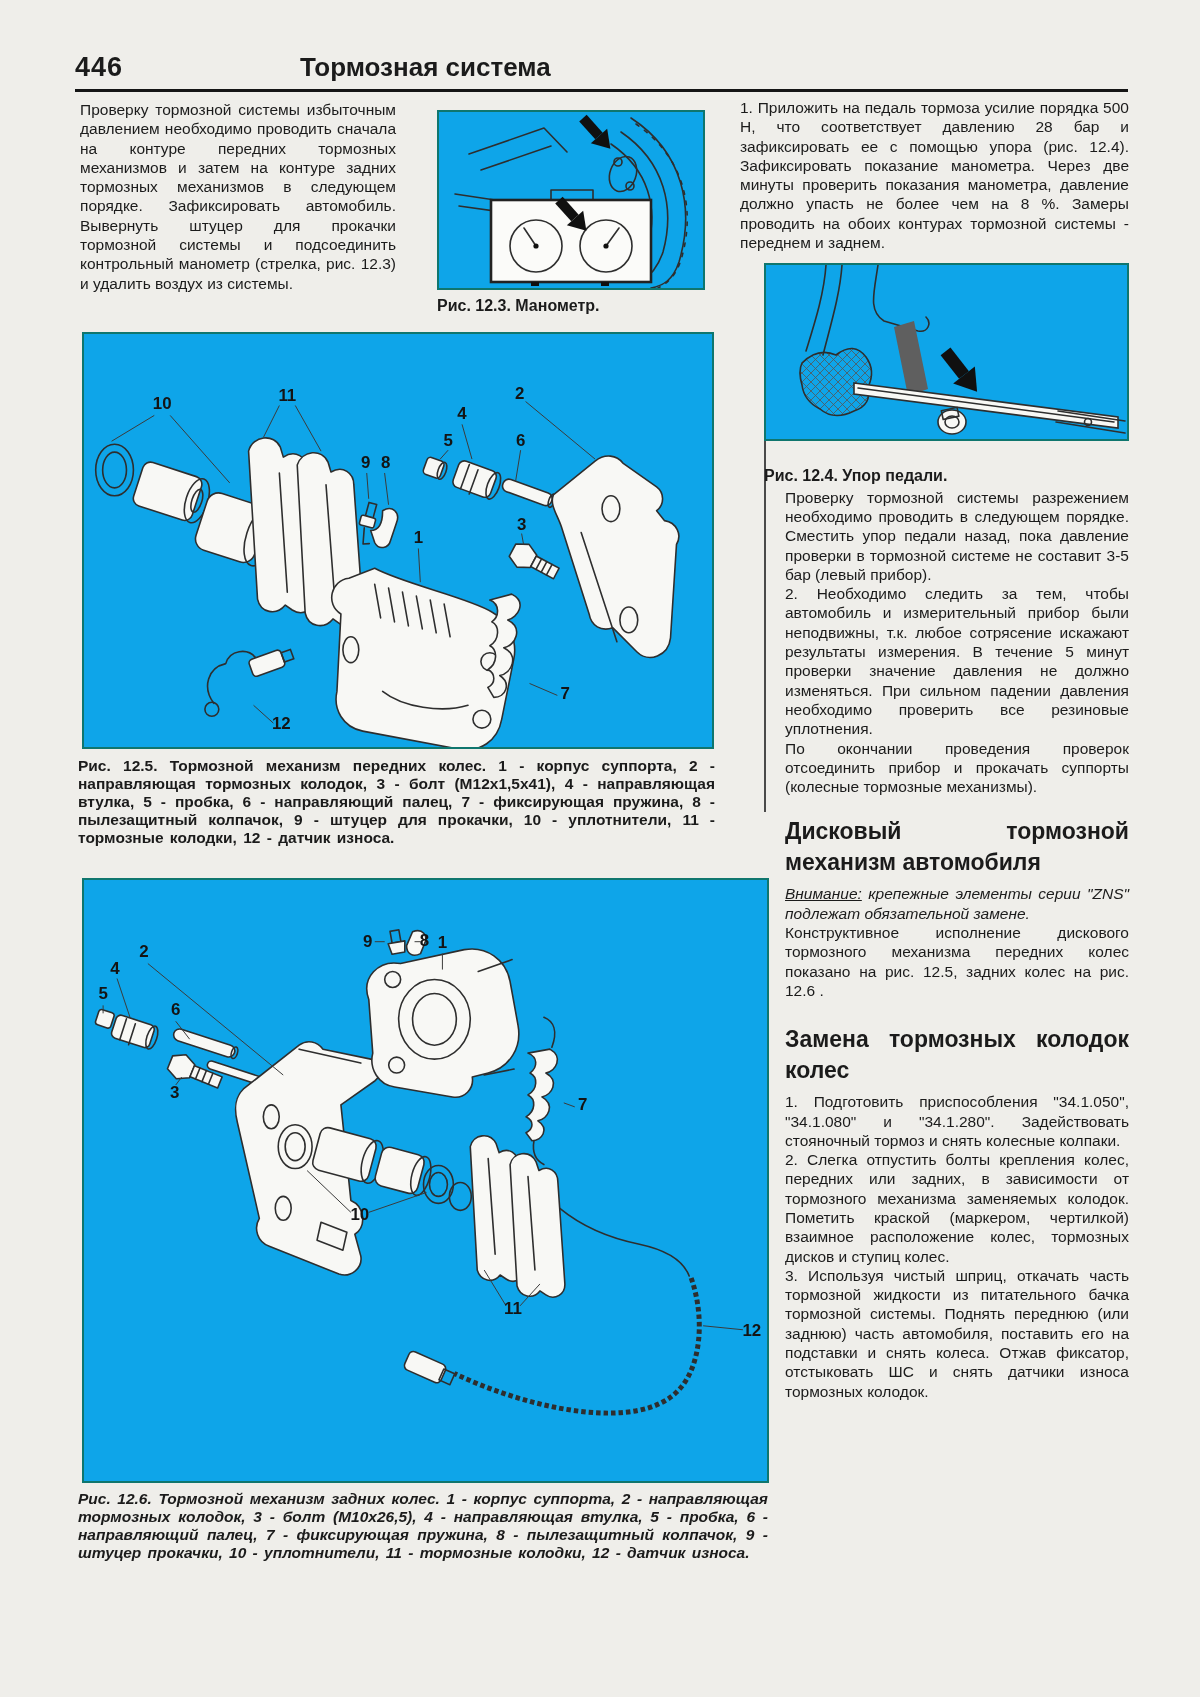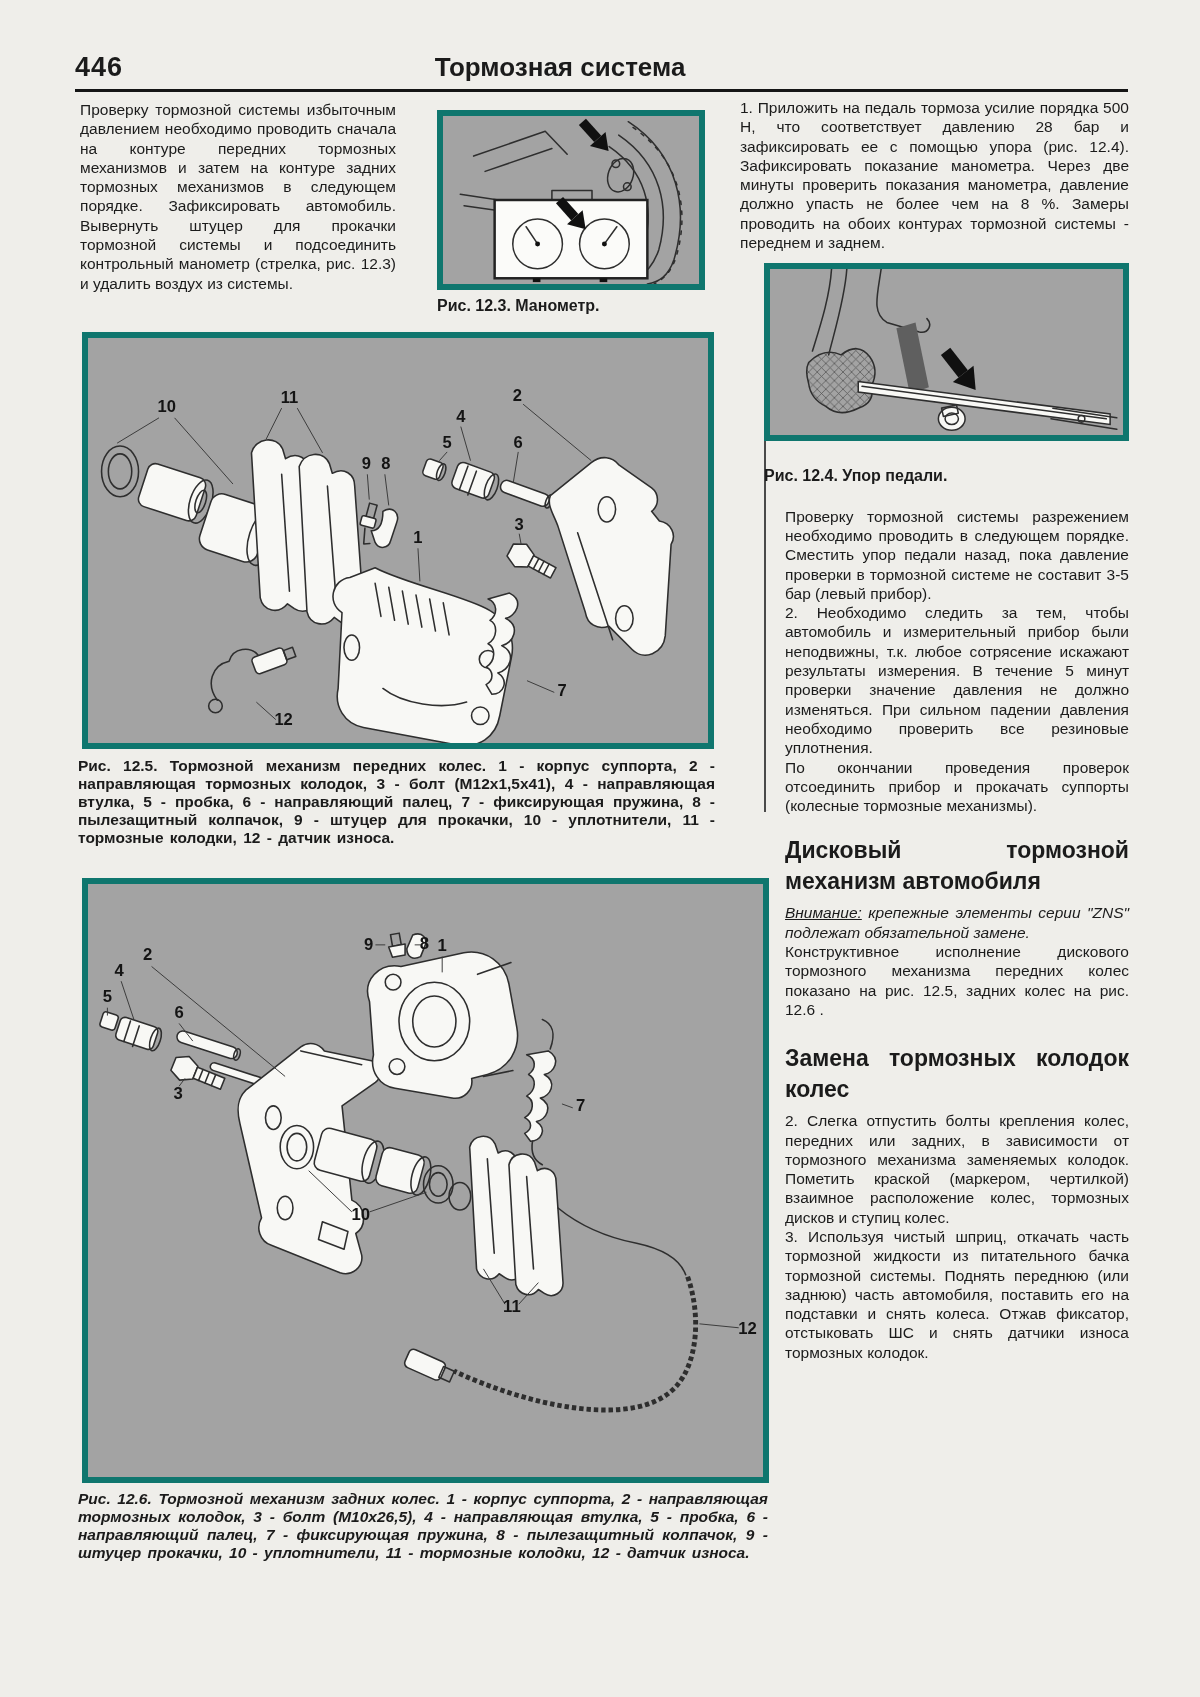--- a/index.html
+++ b/index.html
@@ -6,36 +6,36 @@
   body{
     width:1200px;height:1697px;position:relative;
     background:#efeeea;
     font-family:"Liberation Sans", sans-serif;
     color:#1b1b1b;
     -webkit-font-smoothing:antialiased;
   }
   .abs{position:absolute;}
   
   .page-num{left:75px;top:52px;font-size:27px;font-weight:bold;letter-spacing:1px;}
-  .page-title{left:300px;top:52px;width:520px;text-align:center;font-size:26px;font-weight:bold;}
+  .page-title{left:300px;top:52px;width:520px;text-align:left;font-size:26px;font-weight:bold;}
   .head-rule{left:75px;top:89px;width:1053px;height:3px;background:#151515;}
   
   .txt{font-size:15.5px;line-height:19.3px;text-align:justify;}
   .txt p{margin:0;}
   .left-col{left:80px;top:100px;width:316px;}
   .right-col{left:740px;top:98px;width:389px;}
   .rc-rest{margin-left:24px;}
   .rc-ind{margin-left:21px;}
   .figcap-sm{font-weight:bold;font-size:16px;}
   .figcap-big{font-weight:bold;font-size:15.5px;line-height:18px;text-align:justify;word-spacing:2px;}
   .sec-head{font-size:23px;font-weight:bold;line-height:31px;margin:20px 0 6px 0;}
   .note{font-style:italic;}
   .note .nl{text-decoration:underline;}
   
-  .figbox{background:#a3a3a3;border:6px solid #0f766e;box-sizing:border-box;}
+  .figbox{background:#0ea5e9;border:2px solid #0f766e;box-sizing:border-box;}
   .fig123{left:437px;top:110px;width:268px;height:180px;}
   .cap123{left:437px;top:297px;width:280px;}
   .fig124{width:365px;height:178px;margin-top:11px;}
   .fig125{left:82px;top:332px;width:632px;height:417px;}
   .cap125{left:78px;top:757px;width:637px;}
   .fig126{left:82px;top:878px;width:687px;height:605px;}
   .cap126{left:78px;top:1490px;width:690px;font-style:italic;}
   .vrule{left:764px;top:300px;width:2px;height:512px;background:#4a4a4a;}
   svg{display:block;width:100%;height:100%;}
   .ln{stroke:#2e2e2e;fill:none;stroke-width:1.6;stroke-linecap:round;stroke-linejoin:round;}
@@ -118,28 +118,29 @@
         <path class="ln" d="M 292 146 L 359 156 M 290 157 L 359 168"></path>
         <circle class="ln" cx="322" cy="157" r="3.5"></circle>
 
         <ellipse class="ln fillw" cx="186" cy="157" rx="14" ry="12"></ellipse>
         <ellipse class="ln" cx="186" cy="157" rx="7" ry="6"></ellipse>
         <rect class="ln" x="176" y="144" width="16" height="9" transform="rotate(-12 184 148)"></rect>
         <use href="#arrow" transform="translate(198,110) rotate(52) scale(1.25)"></use>
       </svg>
     </div>
     <p class="figcap-sm rc-ind" style="margin-top:25px;">Рис. 12.4. Упор педали.</p>
-    <div class="rc-ind" style="margin-top:21px;">
+    <div class="rc-ind" style="margin-top:2px;">
       <p>Проверку тормозной системы разрежением необходимо проводить в следующем порядке. Сместить упор педали назад, пока давление проверки в тормозной системе не составит 3-5 бар (левый прибор).</p>
       <p>2. Необходимо следить за тем, чтобы автомобиль и измерительный прибор были неподвижны, т.к. любое сотрясение искажают результаты измерения. В течение 5 минут проверки значение давления не должно изменяться. При сильном падении давления необходимо проверить все резиновые уплотнения.</p>
       <p>По окончании проведения проверок отсоединить прибор и прокачать суппорты (колесные тормозные механизмы).</p>
       <h2 class="sec-head">Дисковый тормозной механизм автомобиля</h2>
       <p class="note"><span class="nl">Внимание:</span><span> крепежные элементы серии "ZNS" подлежат обязательной замене.</span></p>
       <p>Конструктивное исполнение дискового тормозного механизма передних колес показано на рис. 12.5, задних колес на рис. 12.6 .</p>
       <h2 class="sec-head" style="margin-top:24px;">Замена тормозных колодок колес</h2>
+      <p>1. Подготовить приспособления "34.1.050", "34.1.080" и "34.1.280". Задействовать стояночный тормоз и снять колесные колпаки.</p>
       <p>2. Слегка отпустить болты крепления колес, передних или задних, в зависимости от тормозного механизма заменяемых колодок. Пометить краской (маркером, чертилкой) взаимное расположение колес, тормозных дисков и ступиц колес.</p>
       <p>3. Используя чистый шприц, откачать часть тормозной жидкости из питательного бачка тормозной системы. Поднять переднюю (или заднюю) часть автомобиля, поставить его на подставки и снять колеса. Отжав фиксатор, отстыковать ШС и снять датчики износа тормозных колодок.</p>
     </div>
   </div>
 </div>
 
 <div class="abs figbox fig125">
   <svg viewBox="0 0 631 416">
 
     <ellipse class="ln" cx="30" cy="137" rx="19" ry="26"></ellipse>

